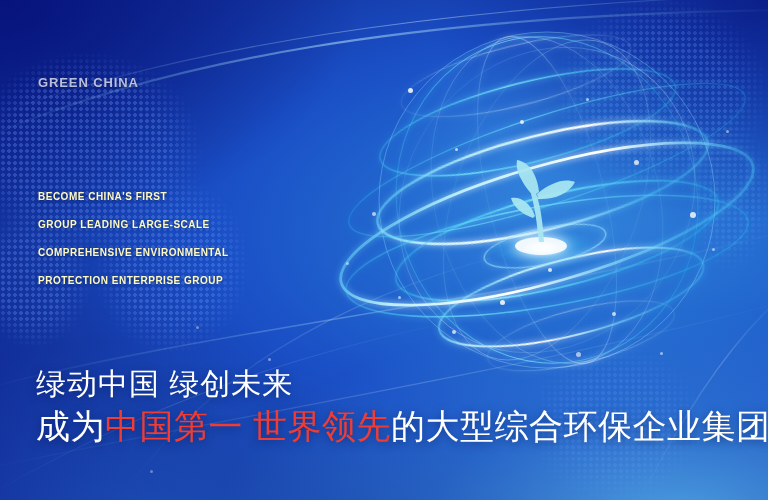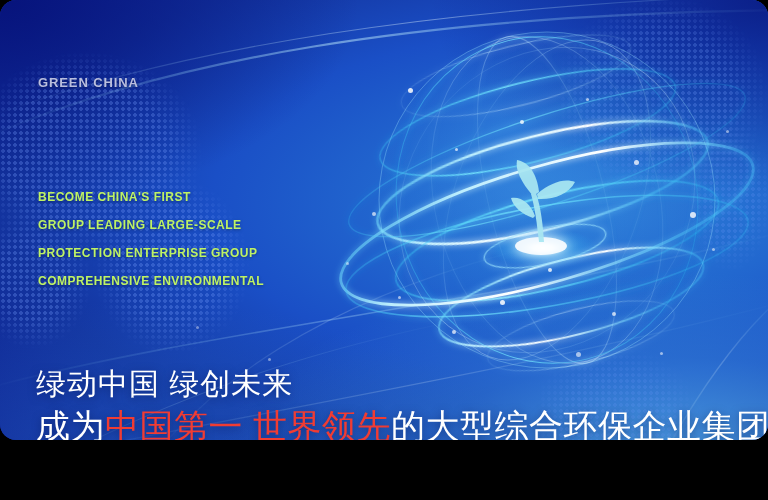--- a/index.html
+++ b/index.html
@@ -1,23 +1,22 @@
 <!DOCTYPE html>
 <html><head>
 <meta charset="utf-8">
 <style>
   html,body{margin:0;padding:0;background:#000;}
   body{font-family:"Liberation Sans", sans-serif;}
 
   #banner{
     position:relative;
-    width:768px;height:440px;
+    width:768px;height:500px;
     overflow:hidden;
     background:#0e2199;
-    border-radius:16px;
   }
 
   
   .layer{position:absolute;inset:0;pointer-events:none;}
 
   #bg-base{
     background:
       radial-gradient(120% 95% at 78% 46%, #2f7fd8 0%, #2268cf 22%, #1a4fc6 42%, #13349f 64%, #0d1f8e 85%, #0a1882 100%);
   }
   #bg-bottom-glow{
@@ -75,21 +74,21 @@
   
   #eyebrow{
     position:absolute;left:38px;top:68px;
     color:#b9bedd;font-size:13px;font-weight:bold;letter-spacing:.9px;
     line-height:29px;text-shadow:0 1px 3px rgba(0,0,0,.35);
   }
   #eyebrow div{white-space:nowrap;}
 
   #tagline{
     position:absolute;left:38px;top:183px;
-    color:#bef264;font-size:12px;font-weight:bold;letter-spacing:.5px;
+    color:#fef9c3;font-size:10px;font-weight:bold;letter-spacing:.5px;
     line-height:28px;text-shadow:0 1px 3px rgba(0,0,0,.35);
   }
   #tagline div{white-space:nowrap;}
 
   #headline{position:absolute;left:36px;top:364px;}
   #headline-line1{
     color:#ffffff;font-size:30px;letter-spacing:1px;white-space:nowrap;
     text-shadow:0 2px 8px rgba(2,20,80,.55);
     line-height:40px;
   }
@@ -246,22 +245,22 @@
   <div class="spark" style="left:150px;top:470px;width:3px;height:3px;opacity:.35;"></div>
   <div class="spark" style="left:726px;top:130px;width:3px;height:3px;opacity:.5;"></div>
 
   <div id="eyebrow">
     <div>GREEN CHINA</div>
   </div>
 
   <div id="tagline">
     <div>BECOME CHINA'S FIRST</div>
     <div>GROUP LEADING LARGE-SCALE</div>
+    <div>COMPREHENSIVE ENVIRONMENTAL</div>
     <div>PROTECTION ENTERPRISE GROUP</div>
-    <div>COMPREHENSIVE ENVIRONMENTAL</div>
   </div>
 
   <div id="headline">
     <div id="headline-line1">绿动中国 绿创未来</div>
     <div id="headline-line2"><span>成为</span><span class="hl-red">中国第一 世界领先</span><span>的大型综合环保企业集团</span></div>
   </div>
 
 </div>
 
 </body></html>

